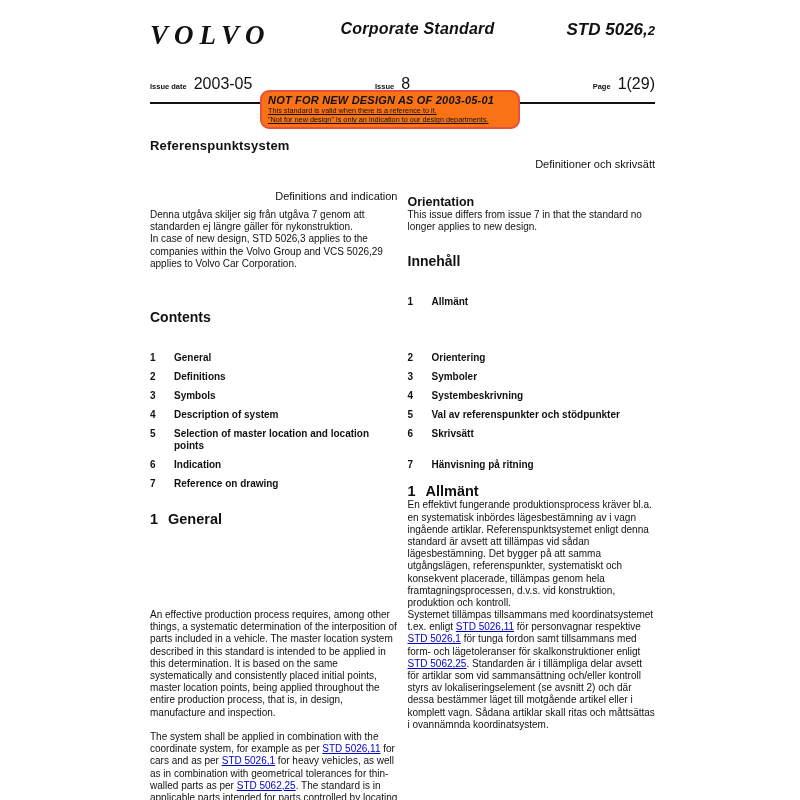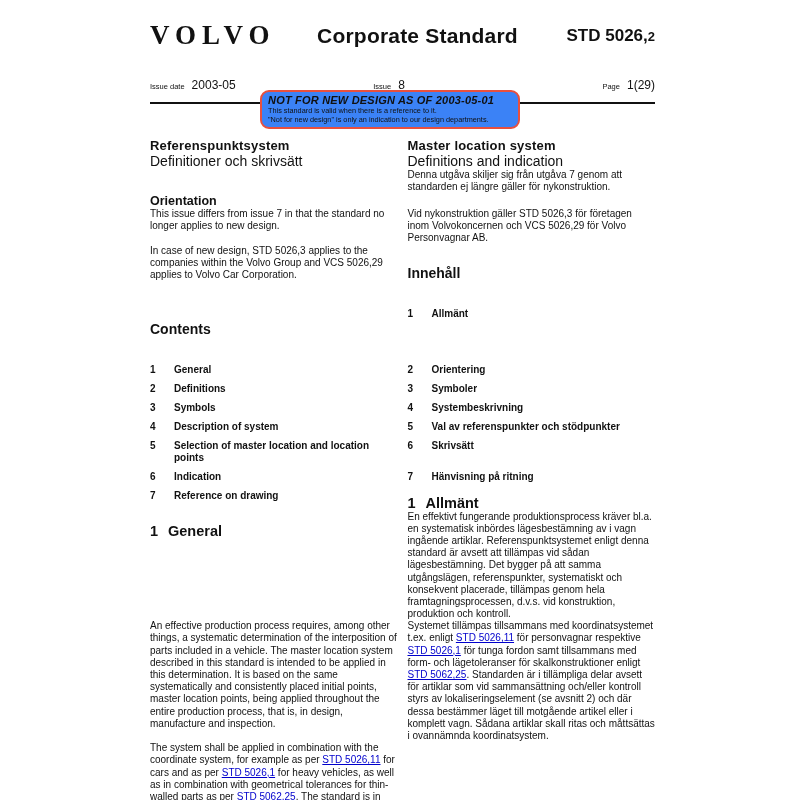--- a/index.html
+++ b/index.html
@@ -13,35 +13,35 @@
   }
   .page {
     position: relative;
     width: 505px;
     margin: 0 0 0 150px;
     padding-top: 20px;
   }
   
   .header {
     display: flex;
-    align-items: center;
+    font-style: italic;
   }
   .logo {
     font-family: "Liberation Serif", serif;
     font-weight: bold;
     font-size: 27px;
     letter-spacing: 6px;
     width: 150px;
     flex: 0 0 auto;
   }
   .header-title {
     flex: 1;
     text-align: center;
     font-weight: bold;
-    font-size: 21px;
+    font-size: 16px;
     letter-spacing: 0.2px;
   }
   .doc-number {
     flex: 0 0 auto;
     font-weight: bold;
     font-size: 17px;
     text-align: right;
     width: 120px;
   }
   .doc-number-suffix {
@@ -51,23 +51,24 @@
   
   .meta-row {
     display: flex;
     justify-content: space-between;
     align-items: baseline;
     margin-top: 24px;
   }
   .meta-item { white-space: nowrap; }
   .meta-label {
     font-size: 7.5px;
+    font-weight: bold;
   }
   .meta-value {
-    font-size: 12px;
+    font-size: 16px;
     margin-left: 7px;
   }
   .meta-issue { margin-right: 60px; text-align: right; }
   
   .rule-wrap {
     position: relative;
     height: 40px;
     margin-top: 3px;
   }
   .rule {
@@ -76,50 +77,52 @@
     left: 0;
     right: 0;
     height: 2px;
     background: #111111;
   }
   .notice-box {
     position: absolute;
     left: 110px;
     top: -6px;
     width: 244px;
-    background: #3b82f6;
+    background: #f97316;
     border: 2px solid #e8503e;
     border-radius: 9px;
     padding: 2px 6px 3px 6px;
   }
   .notice-title {
     font-weight: bold;
     font-style: italic;
     font-size: 11px;
     letter-spacing: 0.2px;
   }
   .notice-line {
     font-size: 7.3px;
     line-height: 1.25;
+    text-decoration: underline;
   }
   
   .grid {
     display: grid;
     grid-template-columns: 1fr 1fr;
     column-gap: 10px;
     margin-top: 2px;
   }
   .col-title {
     font-size: 13px;
     font-weight: bold;
     letter-spacing: 0.2px;
   }
   .col-subtitle {
-    font-size: 14px;
-    margin-top: 0;
+    font-size: 11px;
+    margin-top: 20px;
+    text-align: right;
   }
   .sec-h {
     font-size: 12.5px;
     font-weight: bold;
     margin-top: 25px;
   }
   .para {
     font-size: 10px;
     line-height: 1.22;
   }
@@ -174,31 +177,29 @@
     <div class="notice-box">
       <div class="notice-title">NOT FOR NEW DESIGN AS OF 2003-05-01</div>
       <div class="notice-line">This standard is valid when there is a reference to it.</div>
       <div class="notice-line">"Not for new design" is only an indication to our design departments.</div>
     </div>
   </div>
 
   <div class="grid">
 
     <div class="col-title">Referenspunktsystem</div>
-    <div class="col-title">Master location system</div>
 
     <div class="col-subtitle">Definitioner och skrivsätt</div>
     <div class="col-subtitle">Definitions and indication</div>
 
     <div class="sec-h">Orientation</div>
 
     <div class="para">Denna utgåva skiljer sig från utgåva 7 genom att standarden ej längre gäller för nykonstruktion.</div>
     <div class="para">This issue differs from issue 7 in that the standard no longer applies to new design.</div>
 
-    <div class="para">Vid nykonstruktion gäller STD 5026,3 för företagen inom Volvokoncernen och VCS 5026,29 för Volvo Personvagnar AB.</div>
     <div class="para">In case of new design, STD 5026,3 applies to the companies within the Volvo Group and VCS 5026,29 applies to Volvo Car Corporation.</div>
 
     <div class="contents-h">Innehåll</div>
     <div class="contents-h">Contents</div>
 
     <div class="toc-item">
         <span class="toc-num">1</span>
         <span class="toc-label">Allmänt</span>
       </div>
     <div class="toc-item">

